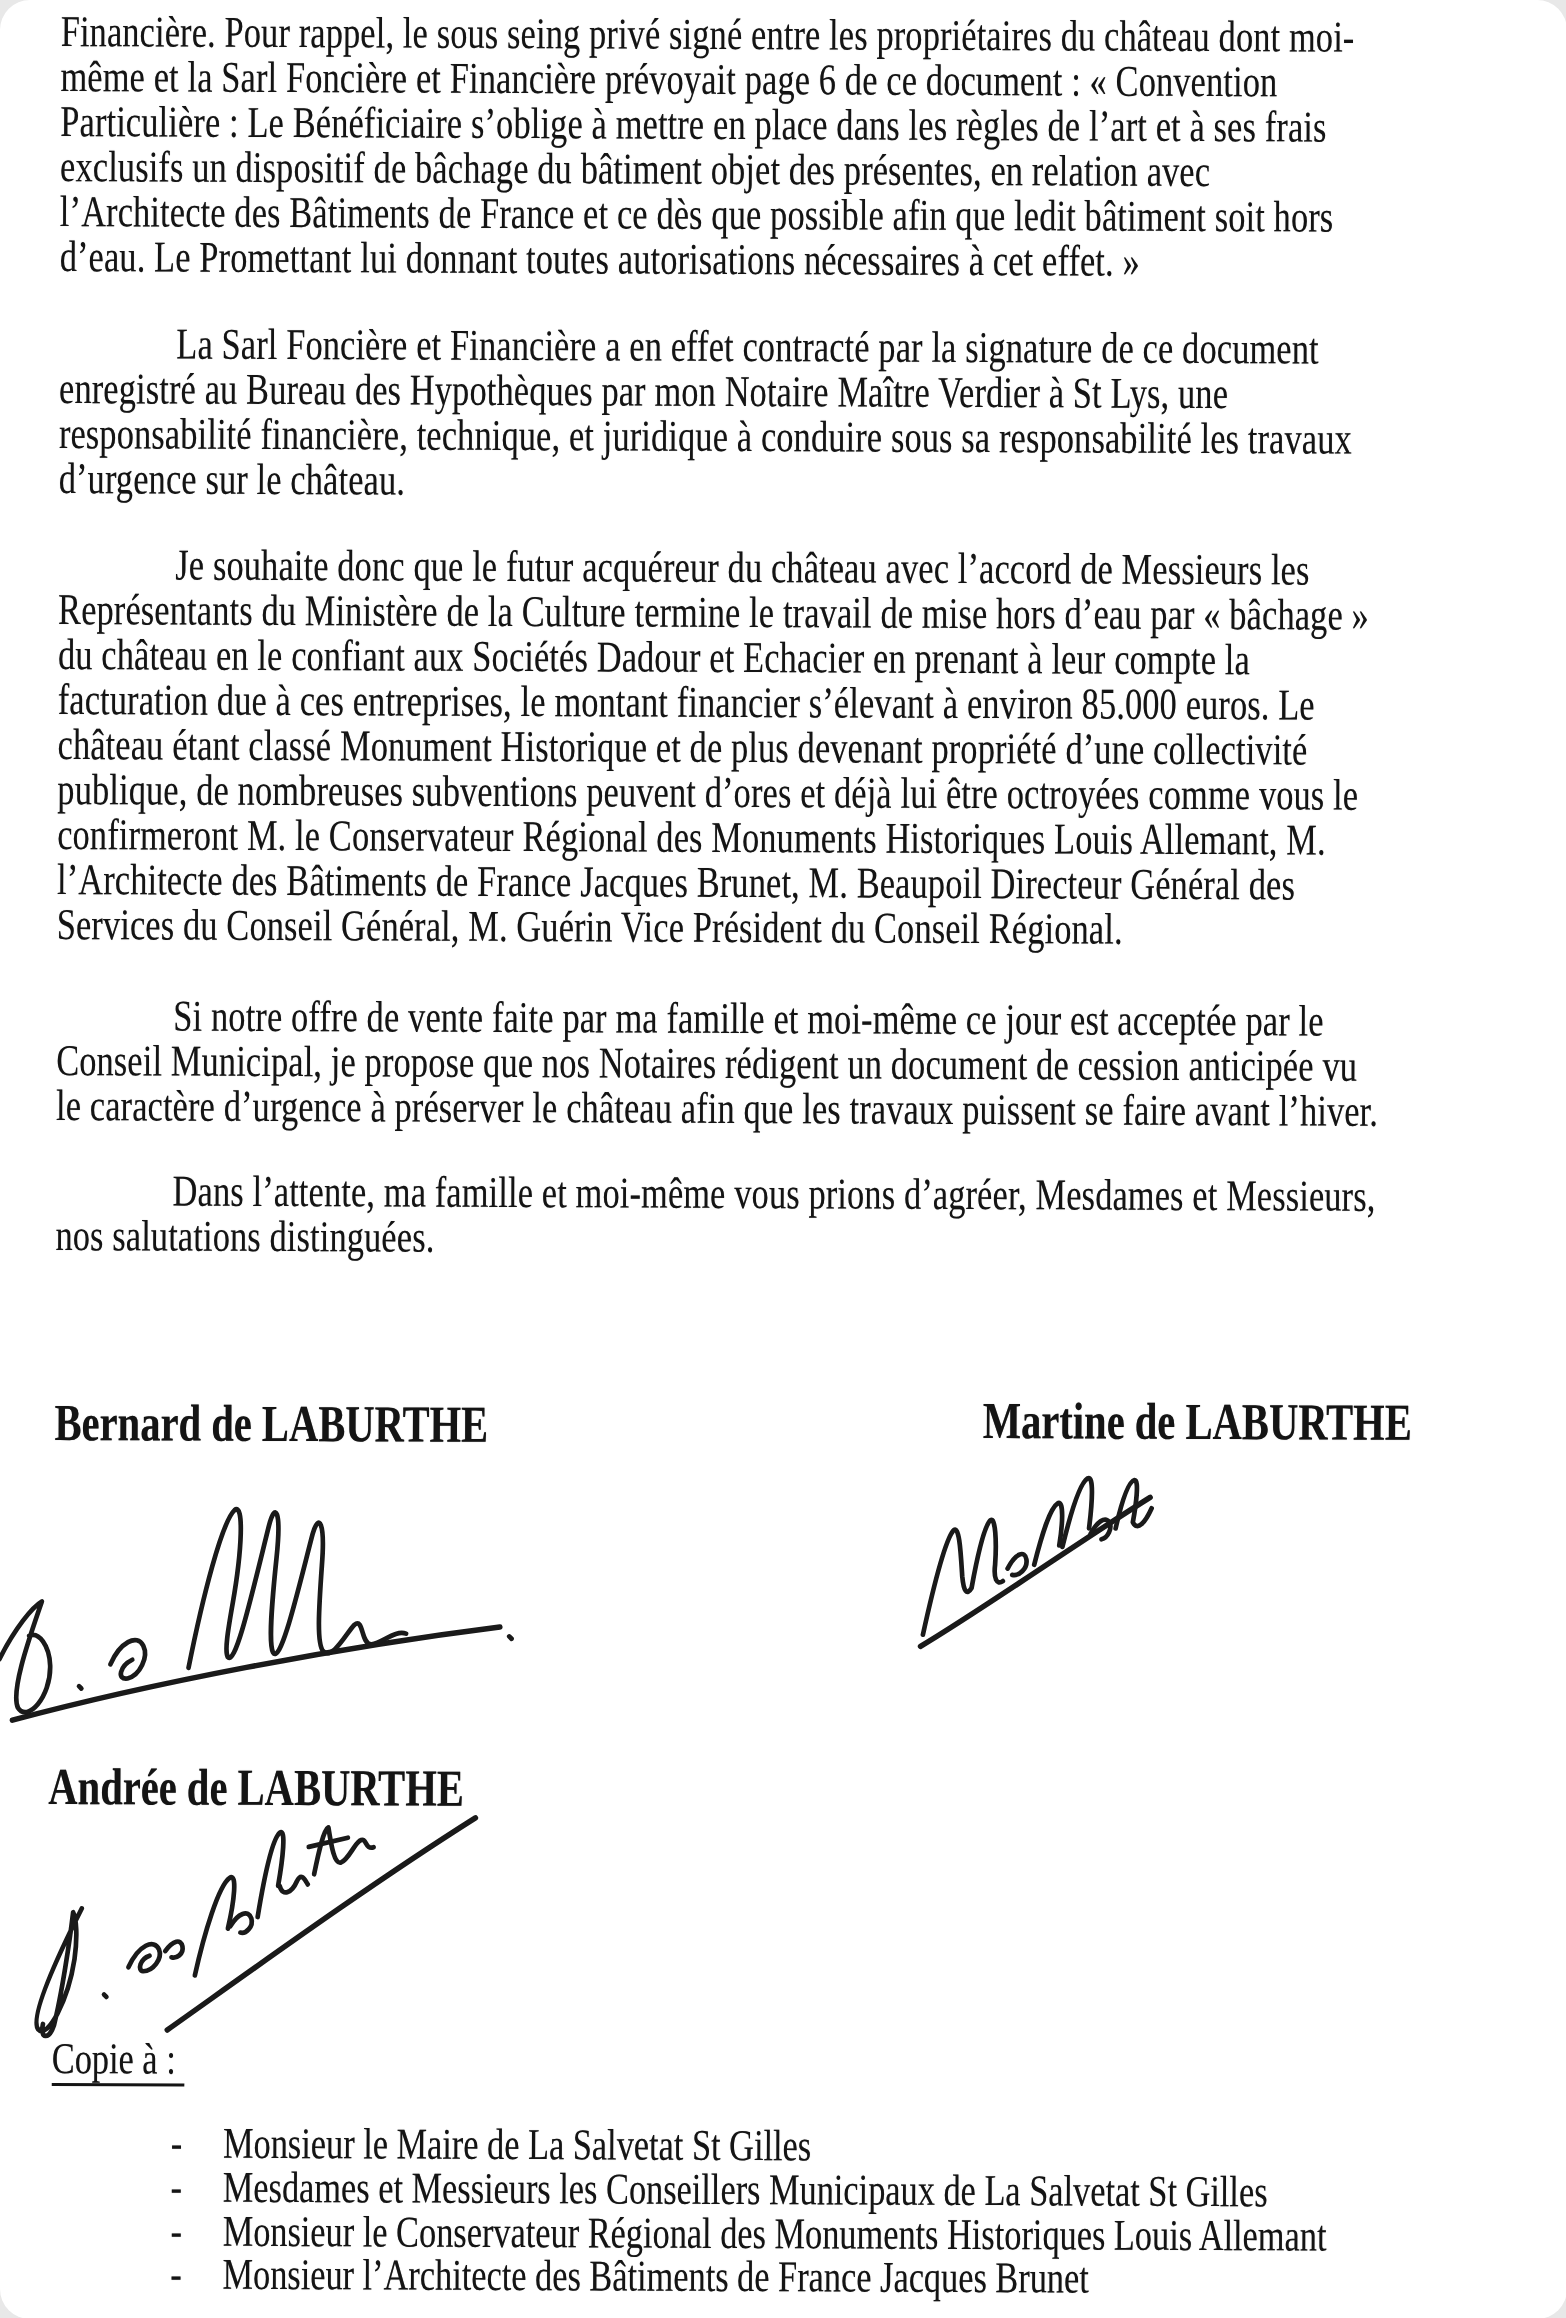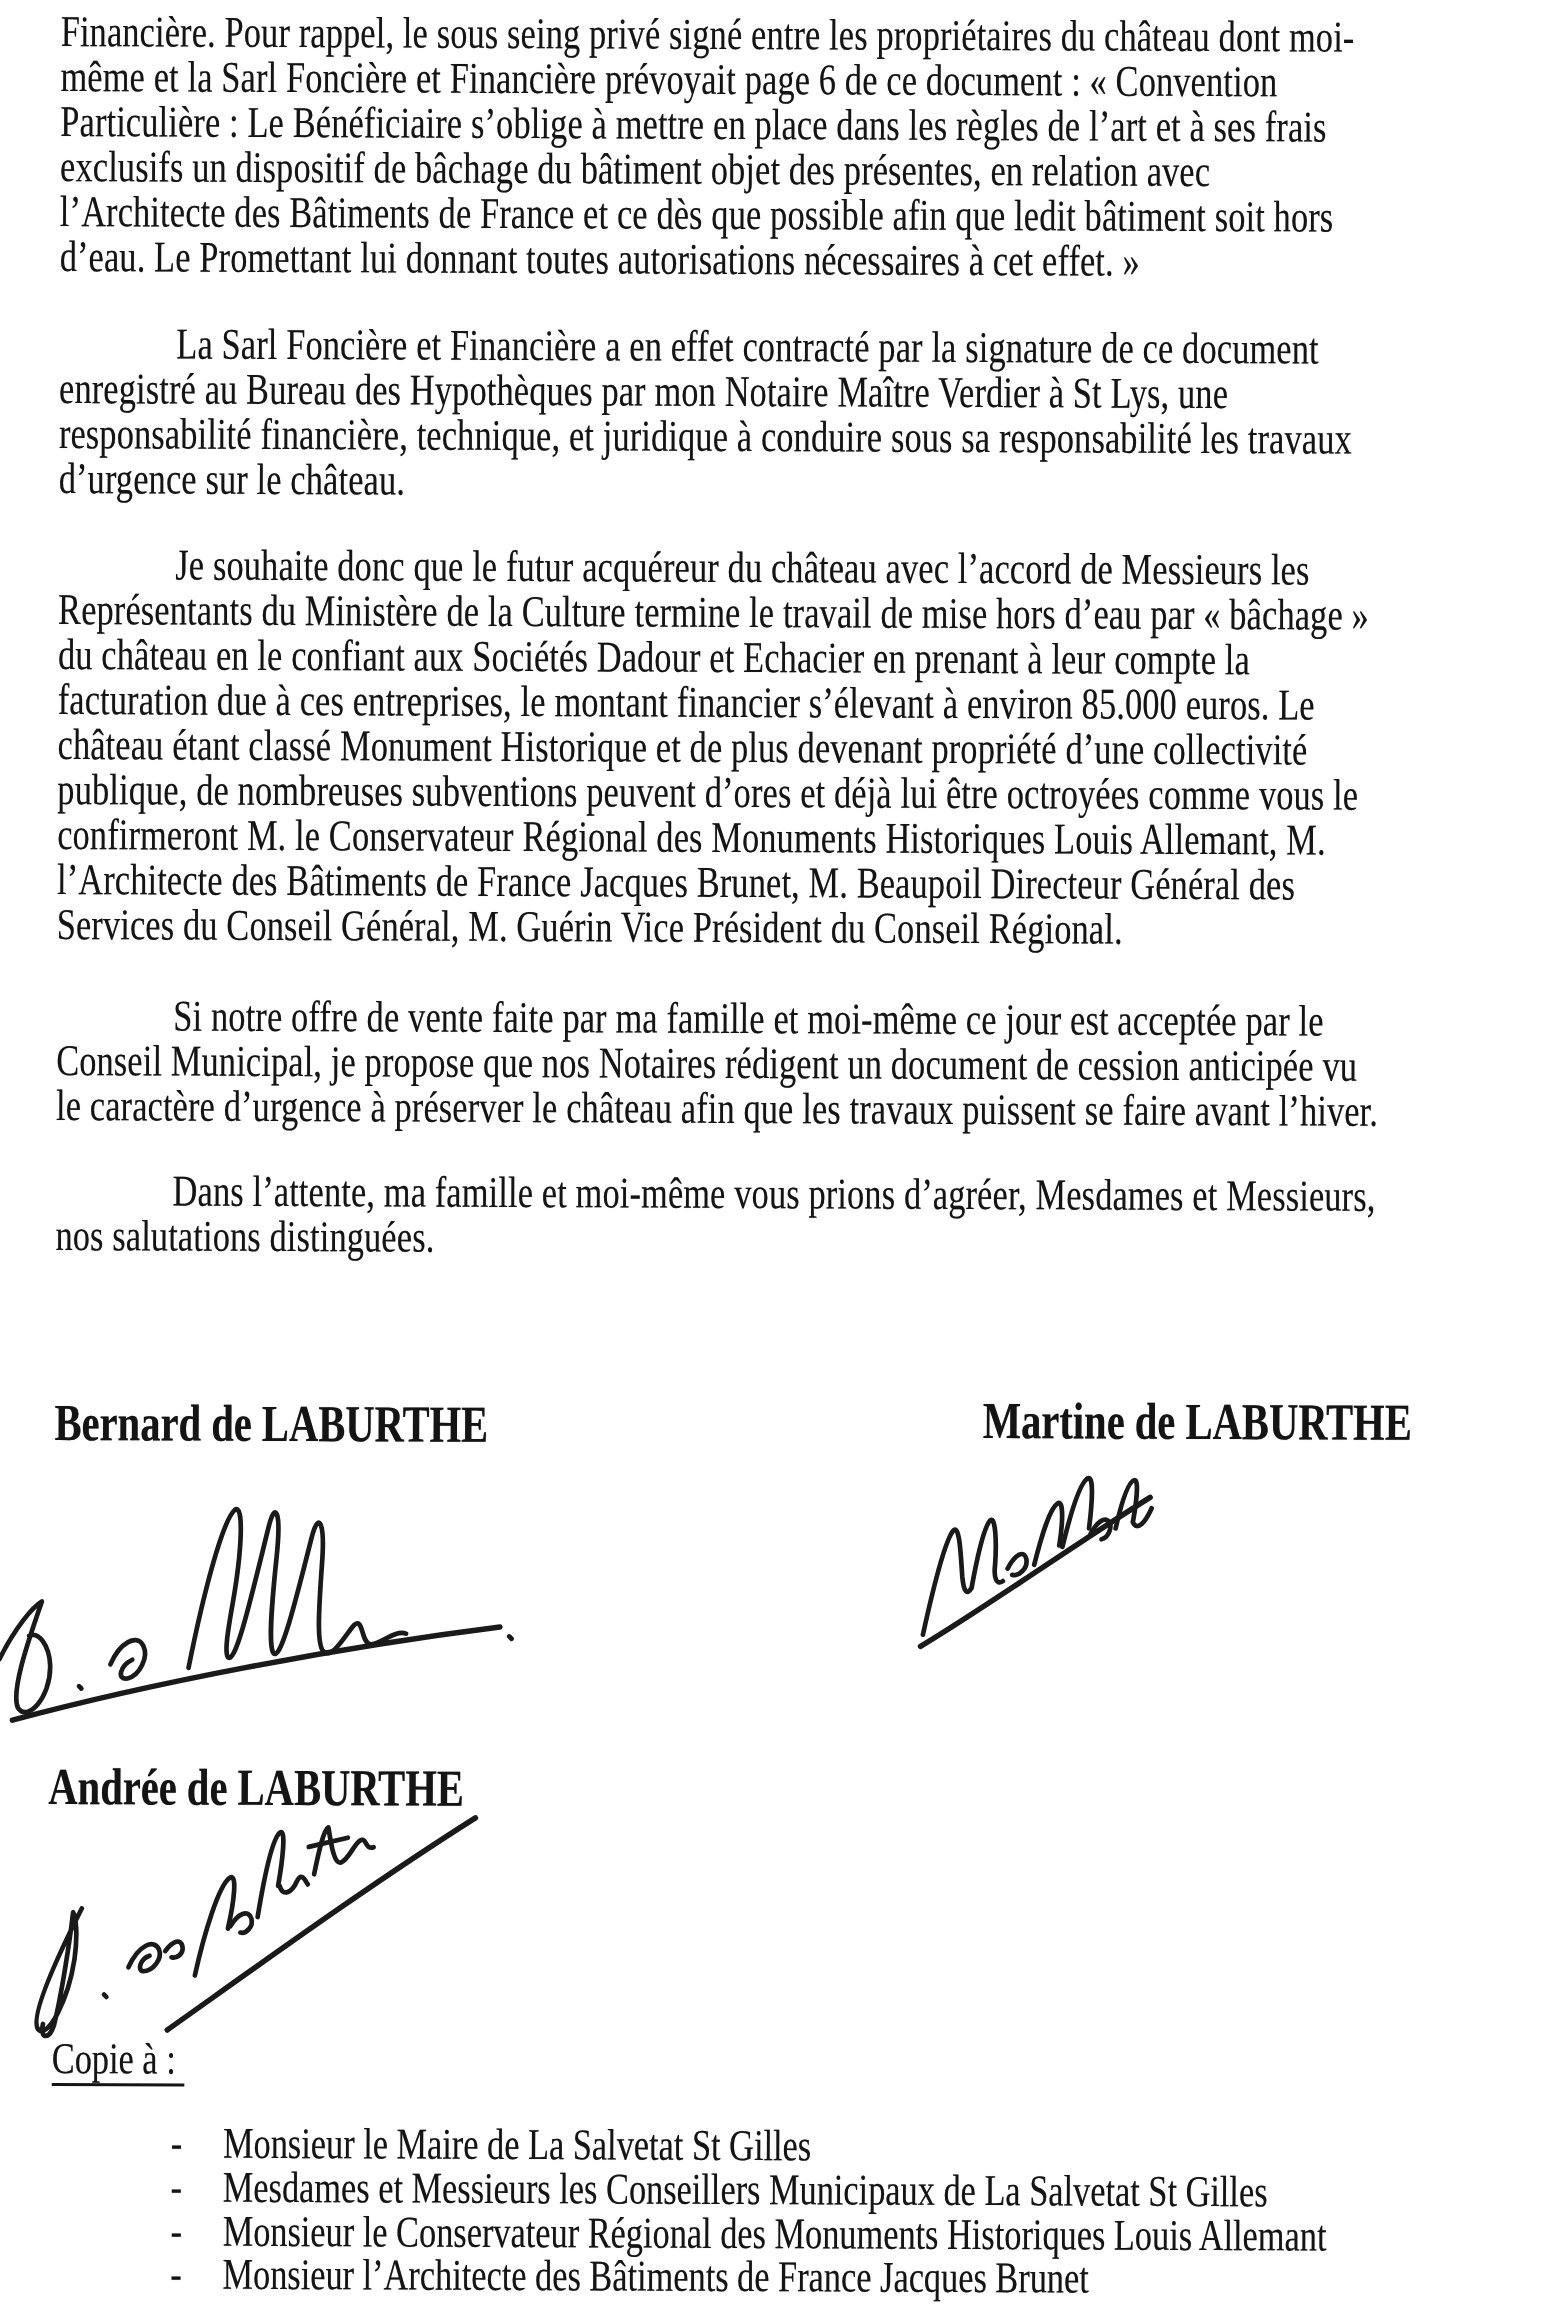--- a/index.html
+++ b/index.html
@@ -4,20 +4,21 @@
 <style>
   html, body { margin: 0; padding: 0; background: #e8e8e8; }
   .page {
     position: relative;
     width: 1567px;
     height: 2319px;
     background: #ffffff;
     overflow: hidden;
     font-family: "Liberation Serif", "DejaVu Serif", serif;
     color: #141414;
+    border-radius: 30px;
   }
   
   .skew {
     position: absolute;
     inset: 0;
     transform: rotate(0.25deg);
     transform-origin: 47px 0;
   }
   
   .narrow {

